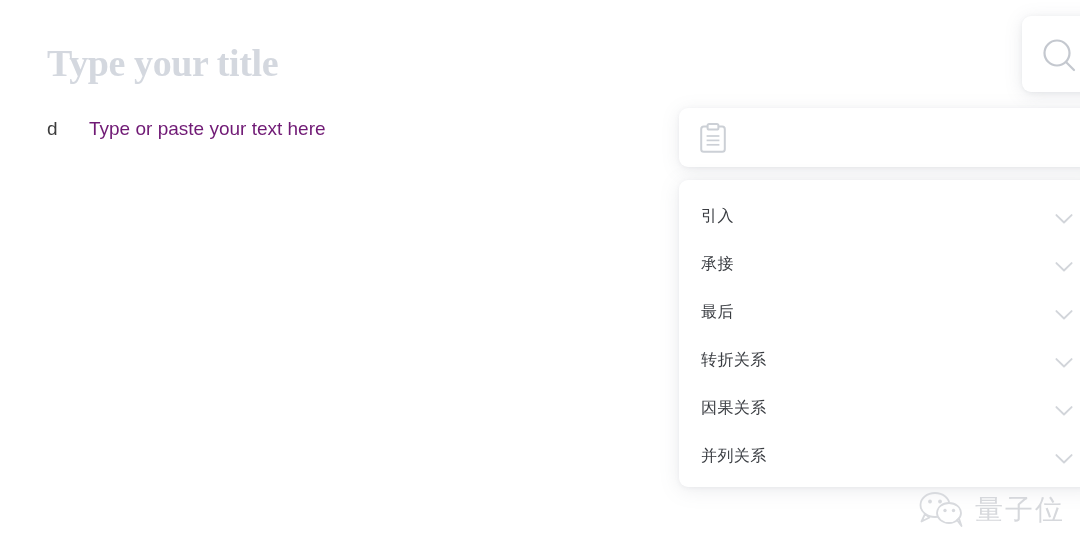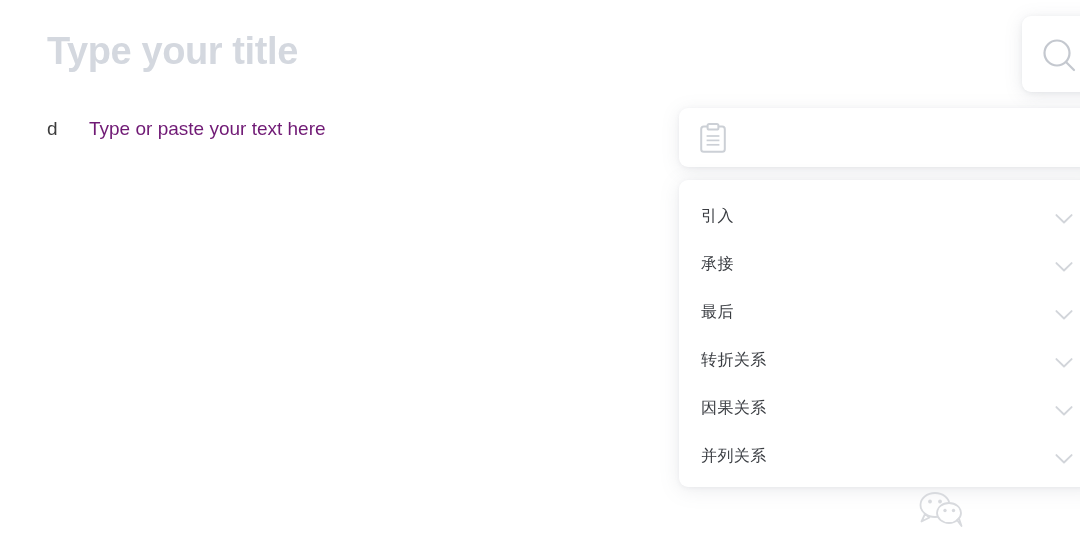--- a/index.html
+++ b/index.html
@@ -21,27 +21,28 @@
     position: absolute;
     left: 0; top: 0;
     width: 680px;
     height: 556px;
     background: #ffffff;
   }
 
   #doc-title {
     position: absolute;
     left: 47px;
-    top: 28px;
+    top: 40px;
     font-size: 38px;
     font-weight: bold;
     letter-spacing: -0.4px;
     color: #d4d8df;
     white-space: nowrap;
     line-height: 46px;
+    font-family: Liberation Serif, serif;
   }
 
   #body-line {
     position: absolute;
     left: 47px;
     top: 115px;
     height: 28px;
     line-height: 28px;
     white-space: nowrap;
   }
@@ -293,13 +294,14 @@
       <ellipse cx="20" cy="15" rx="14.5" ry="12" stroke="#d8dade" stroke-width="1.8"></ellipse>
       <path d="M10 24 L6.5 31.5 L14.5 27.5 Z" fill="#ffffff" stroke="#d8dade" stroke-width="1.8" stroke-linejoin="round"></path>
       <circle cx="15" cy="11.5" r="1.9" fill="#d8dade"></circle>
       <circle cx="25" cy="11.5" r="1.9" fill="#d8dade"></circle>
       <ellipse cx="34" cy="23" rx="12" ry="10" fill="#ffffff" stroke="#d8dade" stroke-width="1.8"></ellipse>
       <path d="M42 30 L46.5 36 L44 28.5 Z" fill="#ffffff" stroke="#d8dade" stroke-width="1.8" stroke-linejoin="round"></path>
       <circle cx="30" cy="20.5" r="1.7" fill="#d8dade"></circle>
       <circle cx="38.5" cy="20.5" r="1.7" fill="#d8dade"></circle>
     </svg>
   </span>
+  <span id="watermark-text">量子位</span>
 </div>
 
 </body></html>

